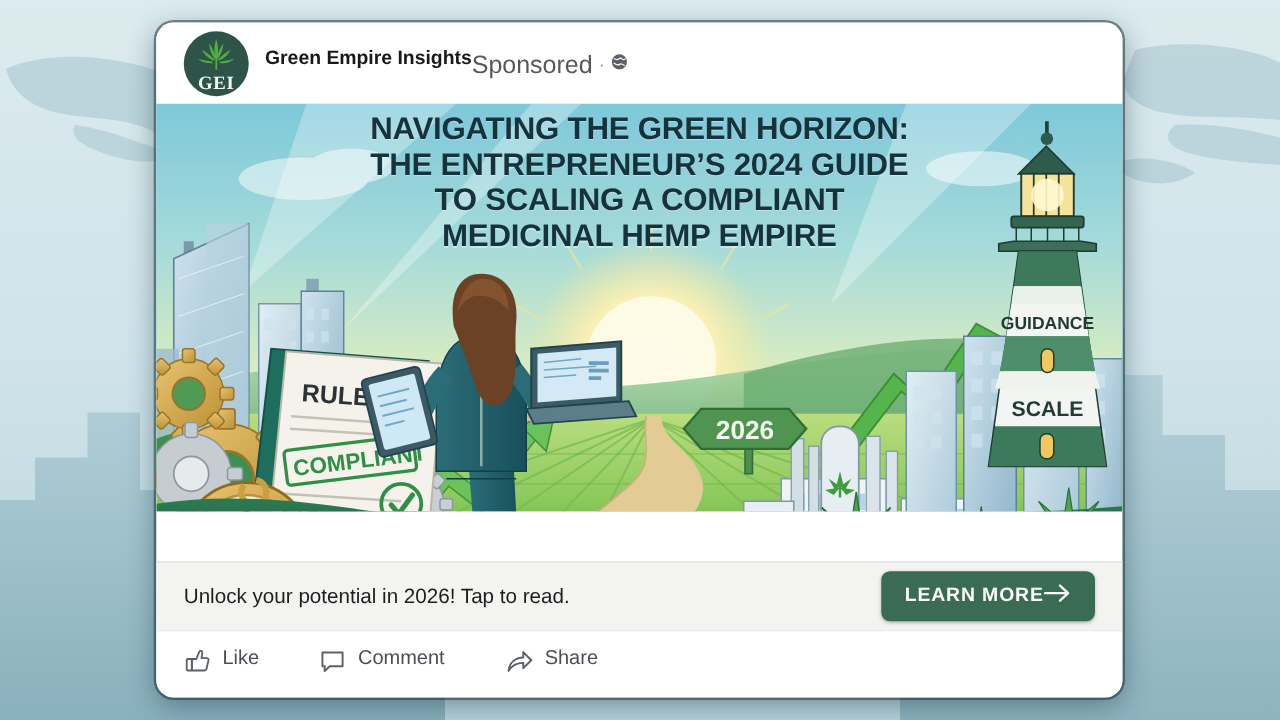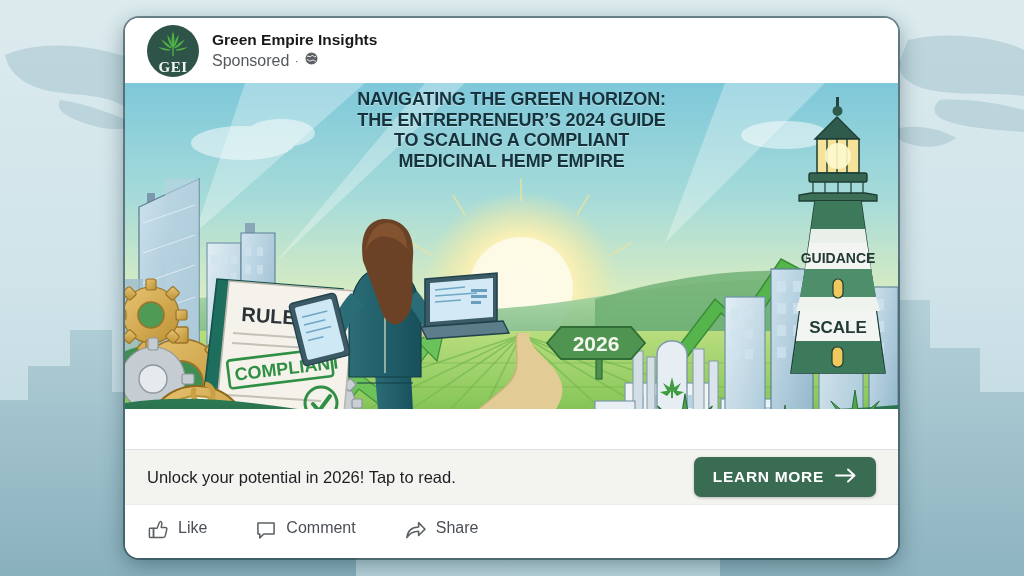--- a/index.html
+++ b/index.html
@@ -21,43 +21,43 @@
     box-shadow:0 6px 22px rgba(20,50,60,.45), 0 0 0 2px rgba(30,60,70,.55);
     overflow:hidden;display:flex;flex-direction:column;
   }
   
   #ad-header{height:65px;flex:0 0 65px;display:flex;align-items:center;padding:0 0 0 22px;background:#fff;}
   #avatar{width:52px;height:52px;border-radius:50%;background:#2e5349;position:relative;flex:0 0 52px;
     display:flex;align-items:center;justify-content:center;overflow:hidden;font-family:Liberation Serif, serif;}
   #avatar .leaf{position:absolute;top:3px;left:50%;transform:translateX(-50%);}
   #avatar .gei{position:absolute;bottom:2px;left:0;right:0;text-align:center;color:#f2f6f3;
     font-size:15px;font-weight:bold;letter-spacing:.5px;line-height:1;}
-  #header-text{margin-left:13px;display:flex;flex-direction:column;justify-content:center;}
+  #header-text{margin-left:13px;display:flex;flex-direction:row;justify-content:center;}
   #page-name{font-size:15.5px;font-weight:bold;color:#18191a;line-height:1.2;}
   #sponsor-line{display:flex;align-items:center;gap:5px;margin-top:2px;}
-  #sponsored{font-size:16px;color:#55595c;line-height:1.2;}
+  #sponsored{font-size:20px;color:#55595c;line-height:1.2;}
   .dot-sep{font-size:13px;color:#70757a;}
   #globe-icon{display:inline-block;}
 
   
   #creative{position:relative;flex:1 1 auto;overflow:hidden;background:#8fd0dd;}
   #creative svg.scene{position:absolute;left:0;top:0;width:773px;height:385px;display:block;}
 
   #headline{position:absolute;left:0;right:0;top:6px;text-align:center;padding:0 42px;
-    font-weight:bold;font-size:18px;line-height:1.14;color:#16323c;
+    font-weight:bold;font-size:25px;line-height:1.14;color:#16323c;
     letter-spacing:-0.2px;
     text-shadow:0 1px 0 rgba(255,255,255,.35);}
   #headline .l{display:block;white-space:nowrap;}
 
   
   #cta-strip{flex:0 0 54px;height:54px;background:#f3f3f0;border-top:1px solid #dddfe2;
     display:flex;align-items:center;justify-content:space-between;padding:0 22px;position:relative;margin-top:40px;}
   #cta-text{font-size:16.5px;color:#1c1e21;}
   #learn-more-btn{background:#3a6c54;color:#fff;border:none;border-radius:7px;
-    height:40px;padding:0 19px;display:flex;align-items:center;gap:11px;cursor:pointer;
+    height:40px;padding:0 19px;display:flex;align-items:center;cursor:pointer;
     font-size:15.5px;font-weight:bold;letter-spacing:.7px;font-family:"Liberation Sans",sans-serif;
     box-shadow:0 1px 3px rgba(0,0,0,.25);}
 
   
   #action-bar{flex:0 0 53px;height:53px;background:#fff;display:flex;align-items:center;
     padding:0 22px;gap:48px;border-top:1px solid #e8eaed;}
   .action{display:flex;gap:9px;cursor:pointer;}
   .action-label{font-size:16px;color:#4a4f55;}
 </style>
 </head>

